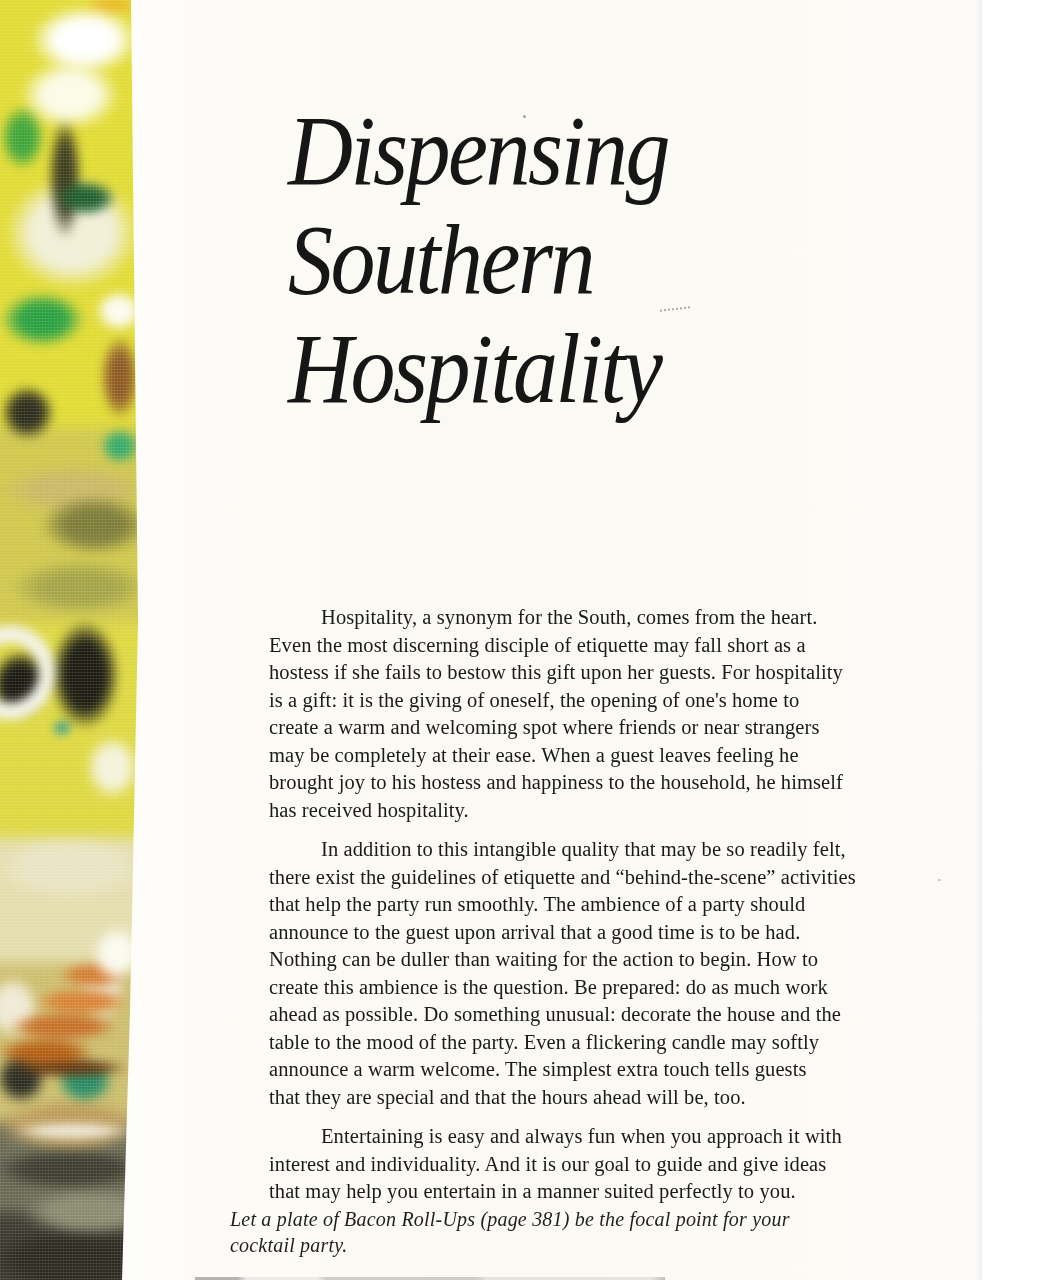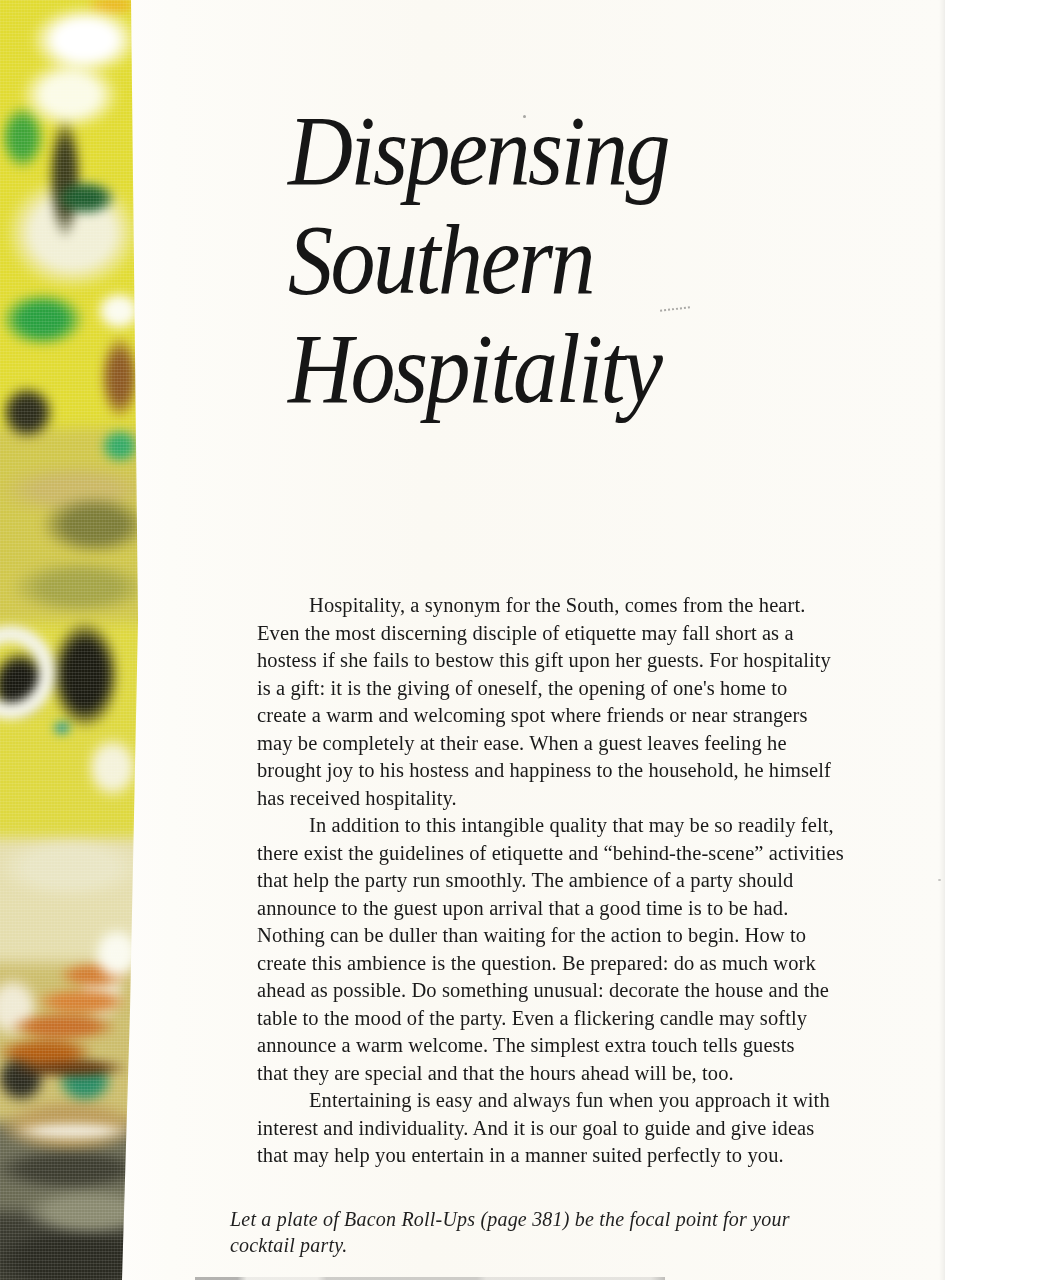--- a/index.html
+++ b/index.html
@@ -3,20 +3,21 @@
 <meta charset="utf-8">
 <style>
   html, body { margin: 0; padding: 0; background: #ffffff; }
   .page {
     position: relative;
     width: 945px;
     height: 1280px;
     overflow: hidden;
     background: linear-gradient(90deg, #ffffff 0px, #fdfcf8 170px, #fbf9f3 45%, #fcfbf7 100%);
     font-family: "Liberation Serif", serif;
+    padding-left: 37px;
   }
 
   
   .photo-strip {
     position: absolute;
     left: 0; top: 0;
     width: 150px; height: 1280px;
     clip-path: polygon(0 0, 131px 0, 138px 620px, 130px 1010px, 122px 1280px, 0 1280px);
     overflow: hidden;
   }
@@ -94,21 +95,21 @@
     transform-origin: left top;
   }
 
   
   .body-text {
     position: absolute;
     left: 257px; top: 592px;
     color: #1a1a1a;
   }
   .para {
-    margin: 0;
+    margin: 12px;
     font-size: 20.5px;
     line-height: 27.5px;
     white-space: pre;
     text-indent: 52px;
     letter-spacing: 0.1px;
   }
 
   
   .caption {
     position: absolute;

